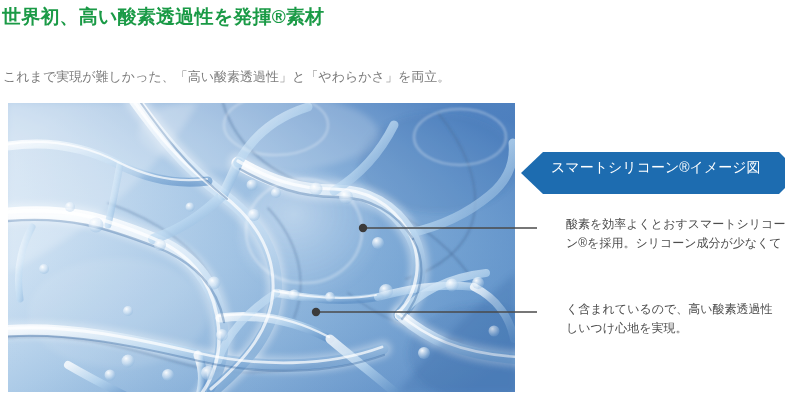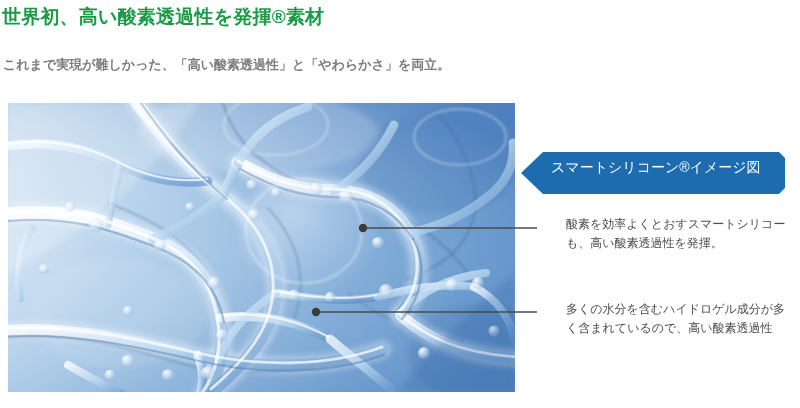--- a/index.html
+++ b/index.html
@@ -25,26 +25,25 @@
     font-weight: bold;
     color: #1a9a46;
     letter-spacing: 0.2px;
     white-space: nowrap;
     line-height: 24px;
   }
 
   #page-subtitle {
     position: absolute;
     left: 3px;
-    top: 56px;
+    top: 68px;
     font-size: 13px;
     color: #7c7c7c;
     white-space: nowrap;
     line-height: 18px;
-    font-weight: bold;
   }
 
   
   #hero-figure {
     position: absolute;
     left: 8px;
     top: 103px;
     width: 507px;
     height: 289px;
     overflow: hidden;
@@ -276,19 +275,19 @@
 
 <svg class="leader-line-layer" viewBox="0 0 800 408" xmlns="http://www.w3.org/2000/svg">
   <line x1="365" y1="228" x2="537" y2="228" stroke="#4a4a4a" stroke-width="1.3"></line>
   <circle cx="363" cy="228" r="4.2" fill="#3b3b3b"></circle>
   <line x1="318" y1="312" x2="537" y2="312" stroke="#4a4a4a" stroke-width="1.3"></line>
   <circle cx="316" cy="312" r="4.2" fill="#3b3b3b"></circle>
 </svg>
 
 <div class="annotation" id="annotation-oxygen">
   <span class="annotation-line">酸素を効率よくとおすスマートシリコー</span>
-  <span class="annotation-line">も、高い酸素透過性を発揮。</span>
+  <span class="annotation-line">ン®を採用。シリコーン成分が少なくて</span>
 </div>
 
 <div class="annotation" id="annotation-hydrogel">
-  <span class="annotation-line">多くの水分を含むハイドロゲル成分が多</span>
   <span class="annotation-line">く含まれているので、高い酸素透過性</span>
+  <span class="annotation-line">しいつけ心地を実現。</span>
 </div>
 
 </body></html>

